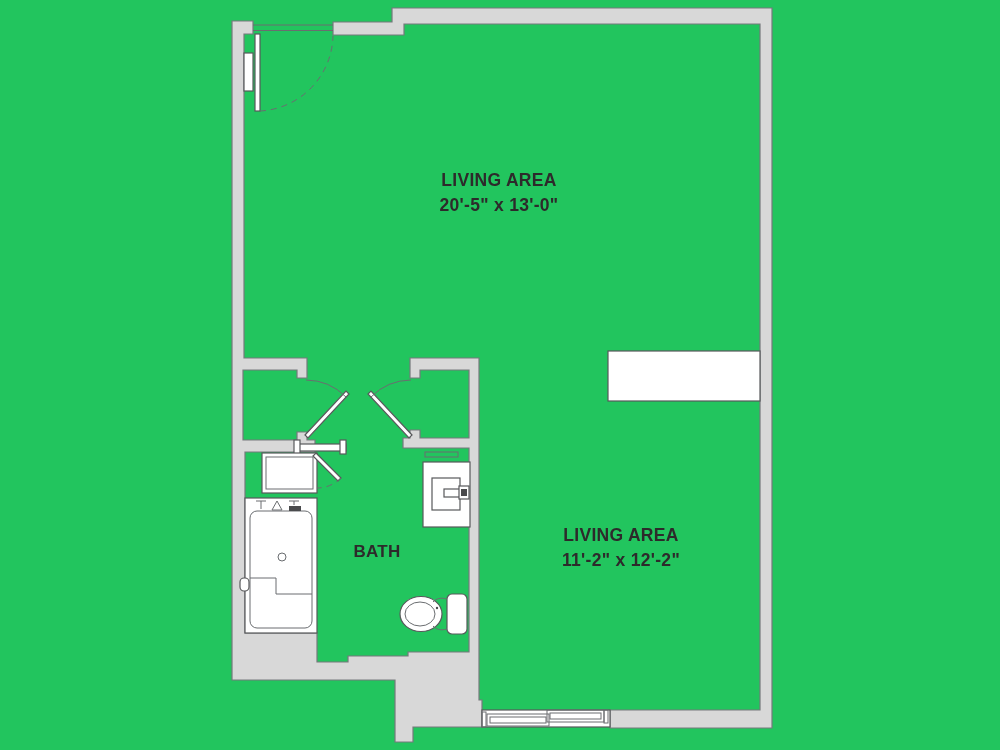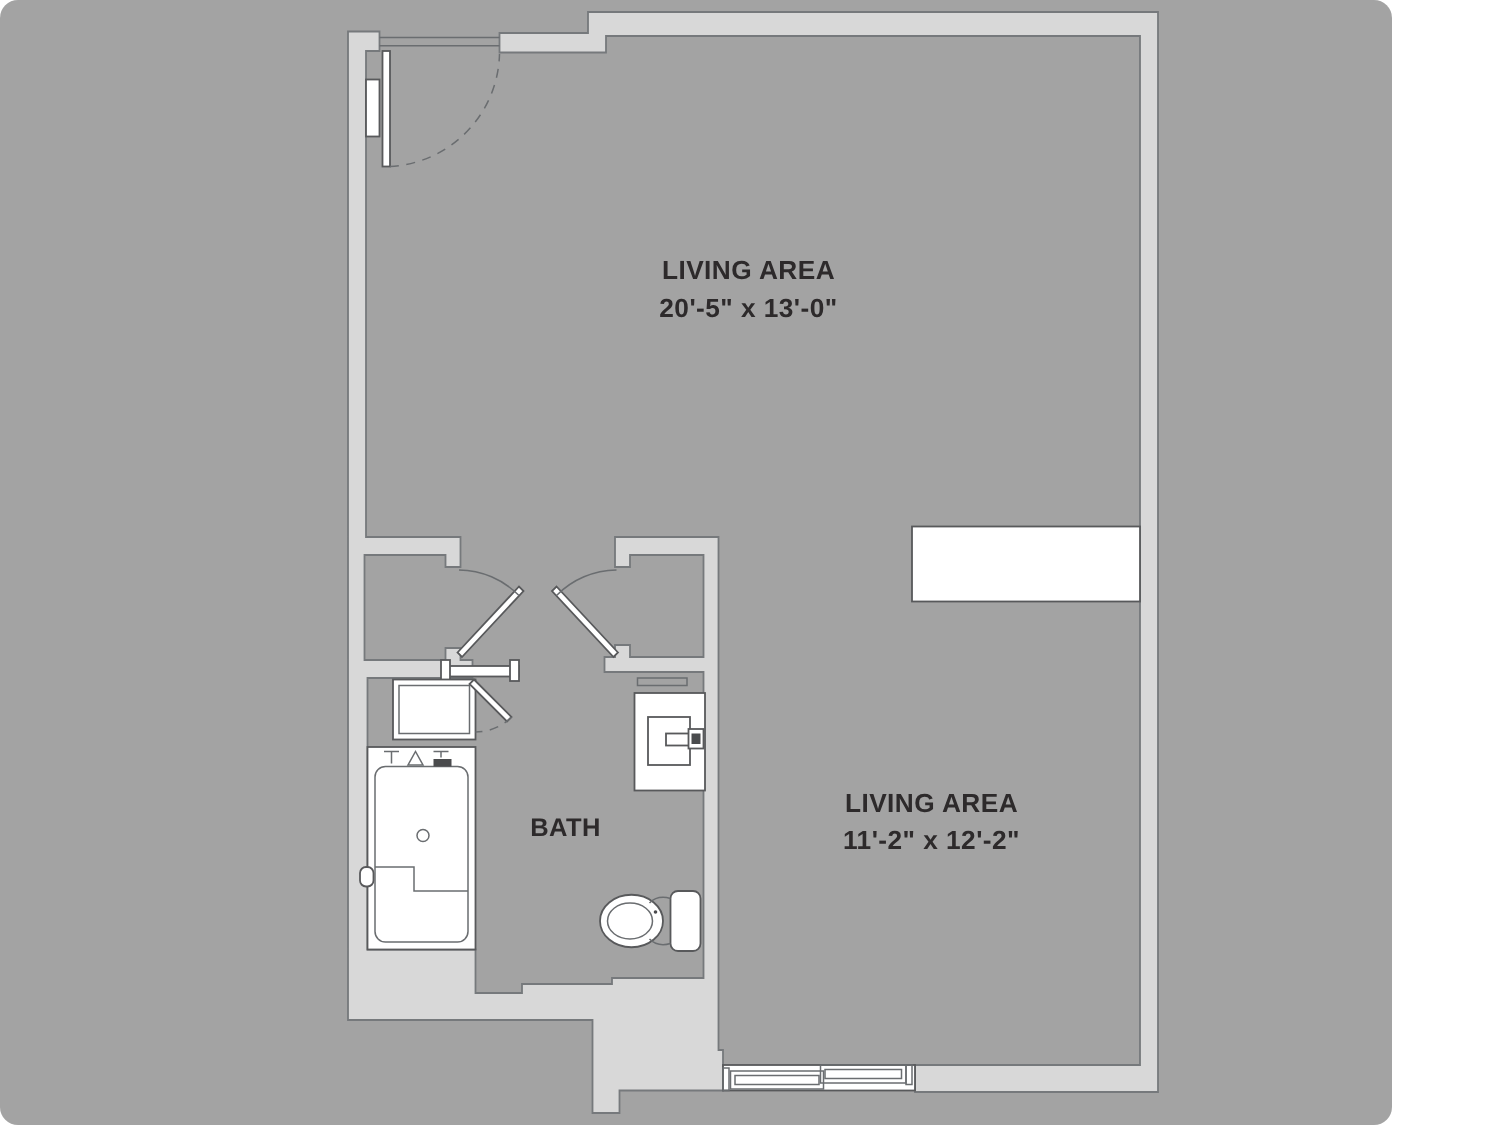--- a/index.html
+++ b/index.html
@@ -1,17 +1,17 @@
 <!DOCTYPE html>
 <html><head>
 <meta charset="utf-8">
 <style>
   html,body{margin:0;padding:0;background:#ffffff;}
-  .plan-stage{position:relative;width:928px;height:750px;background:#a3a3a3;overflow:hidden;
-    font-family:"Liberation Sans",sans-serif;border-radius:12px;}
+  .plan-stage{position:relative;width:1000px;height:750px;background:#22c55e;overflow:hidden;
+    font-family:"Liberation Sans",sans-serif;}
   .plan-stage svg{position:absolute;left:0;top:0;}
   .room-label{font-family:"Liberation Sans",sans-serif;font-weight:bold;fill:#2d2a2b;
     letter-spacing:0.3px;}
   .lbl-lg{font-size:17.5px;}
   .lbl-md{font-size:17px;}
   .wall{fill:#d8d8d8;stroke:#76797c;stroke-width:1.2;}
   .fix{fill:none;stroke:#58595b;stroke-width:1.2;}
   .fixw{fill:#ffffff;stroke:#58595b;stroke-width:1.2;}
   .thin{fill:none;stroke:#6a6d70;stroke-width:1;}
   .swing{fill:none;stroke:#6a6d70;stroke-width:1;stroke-dasharray:6 5;}

